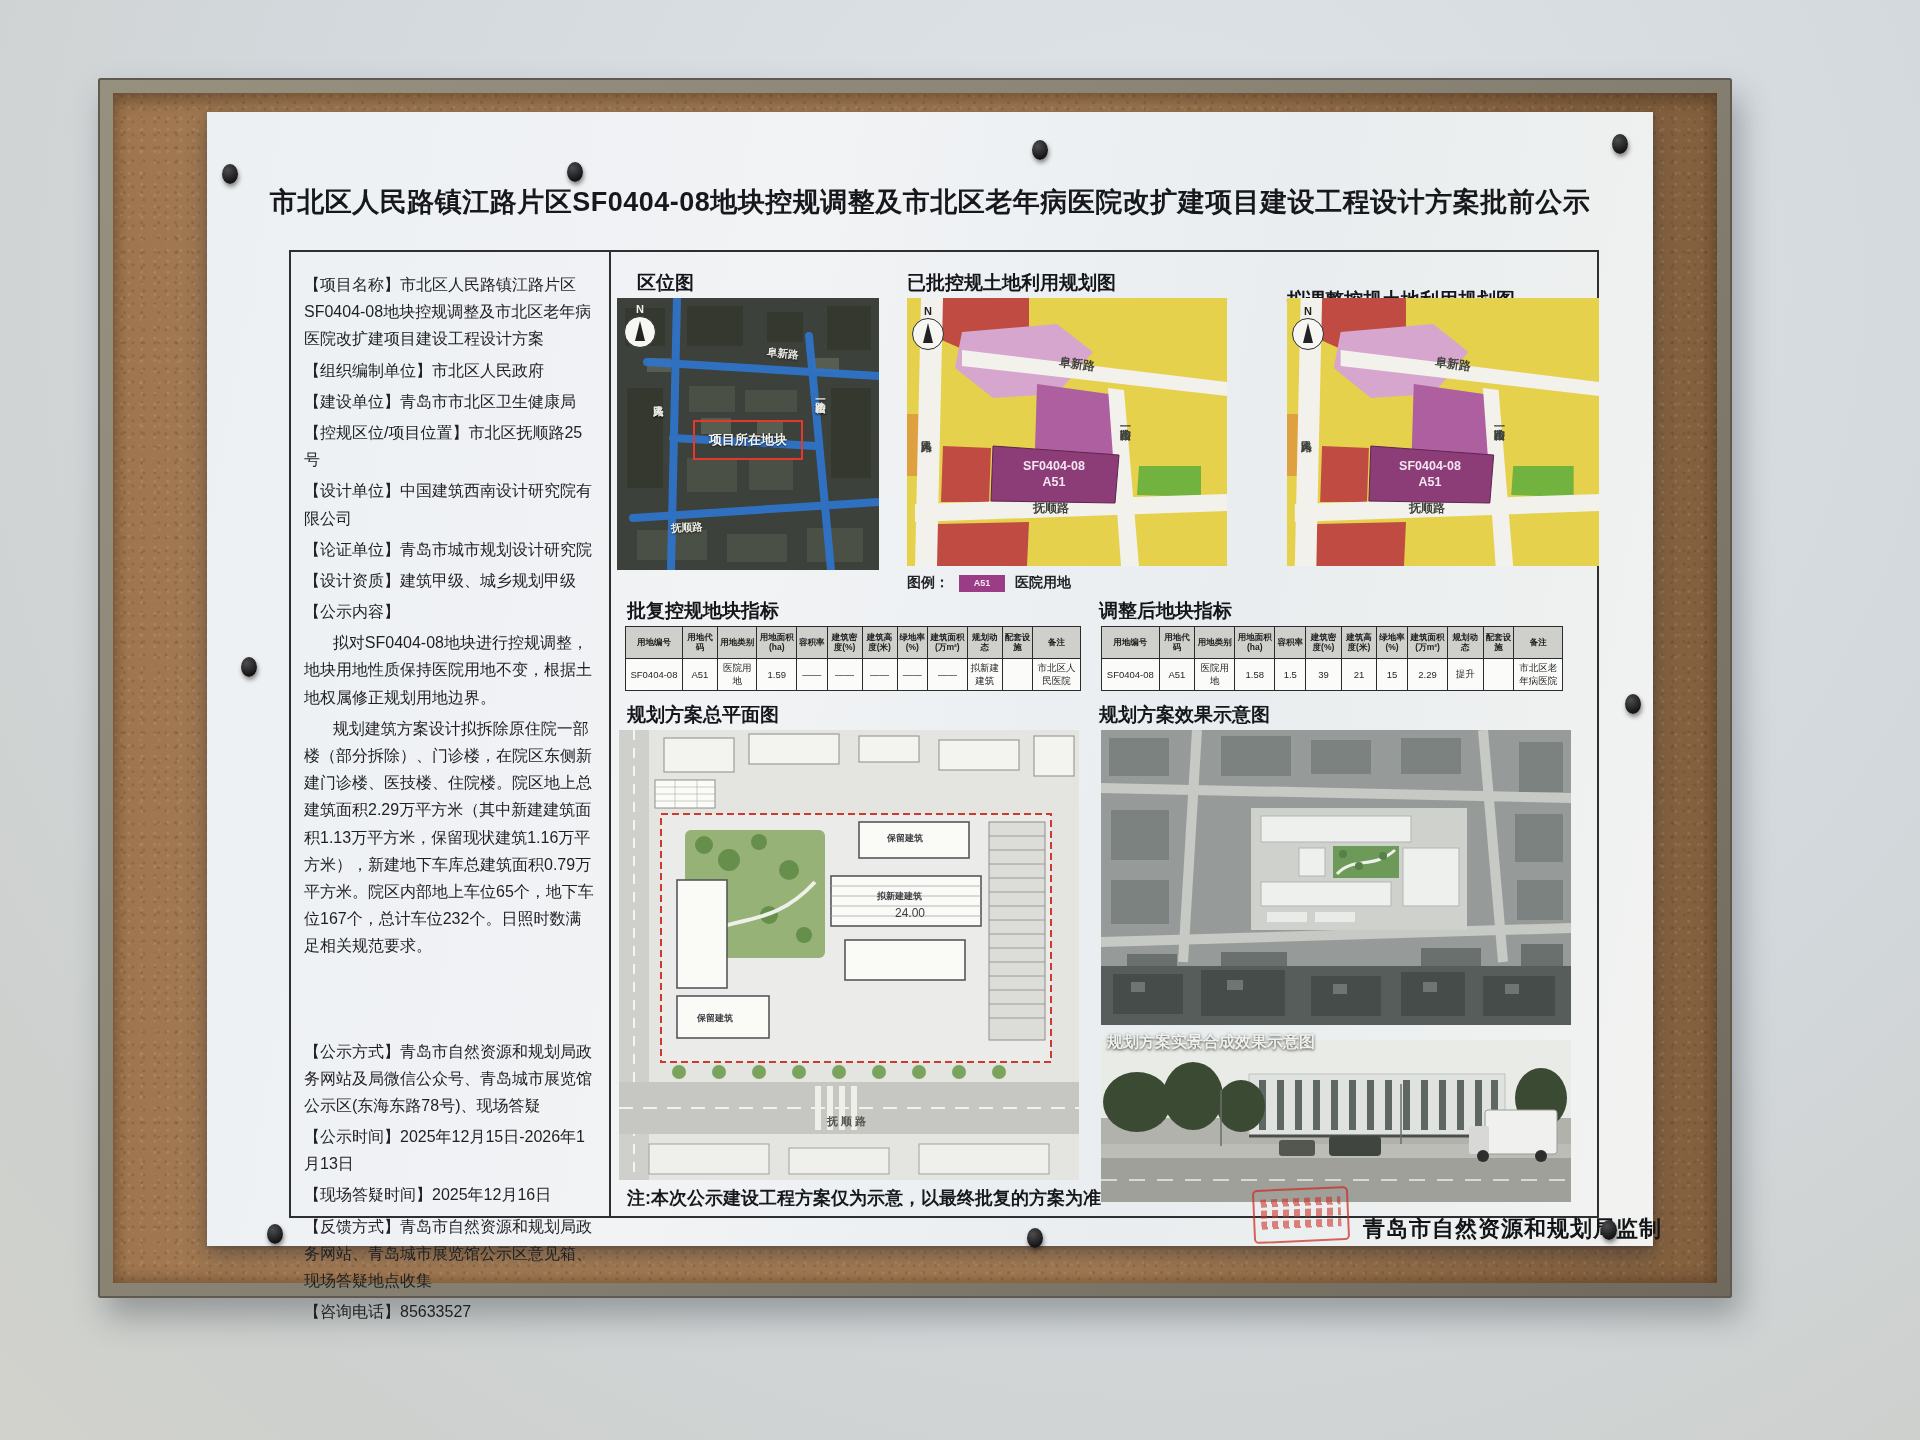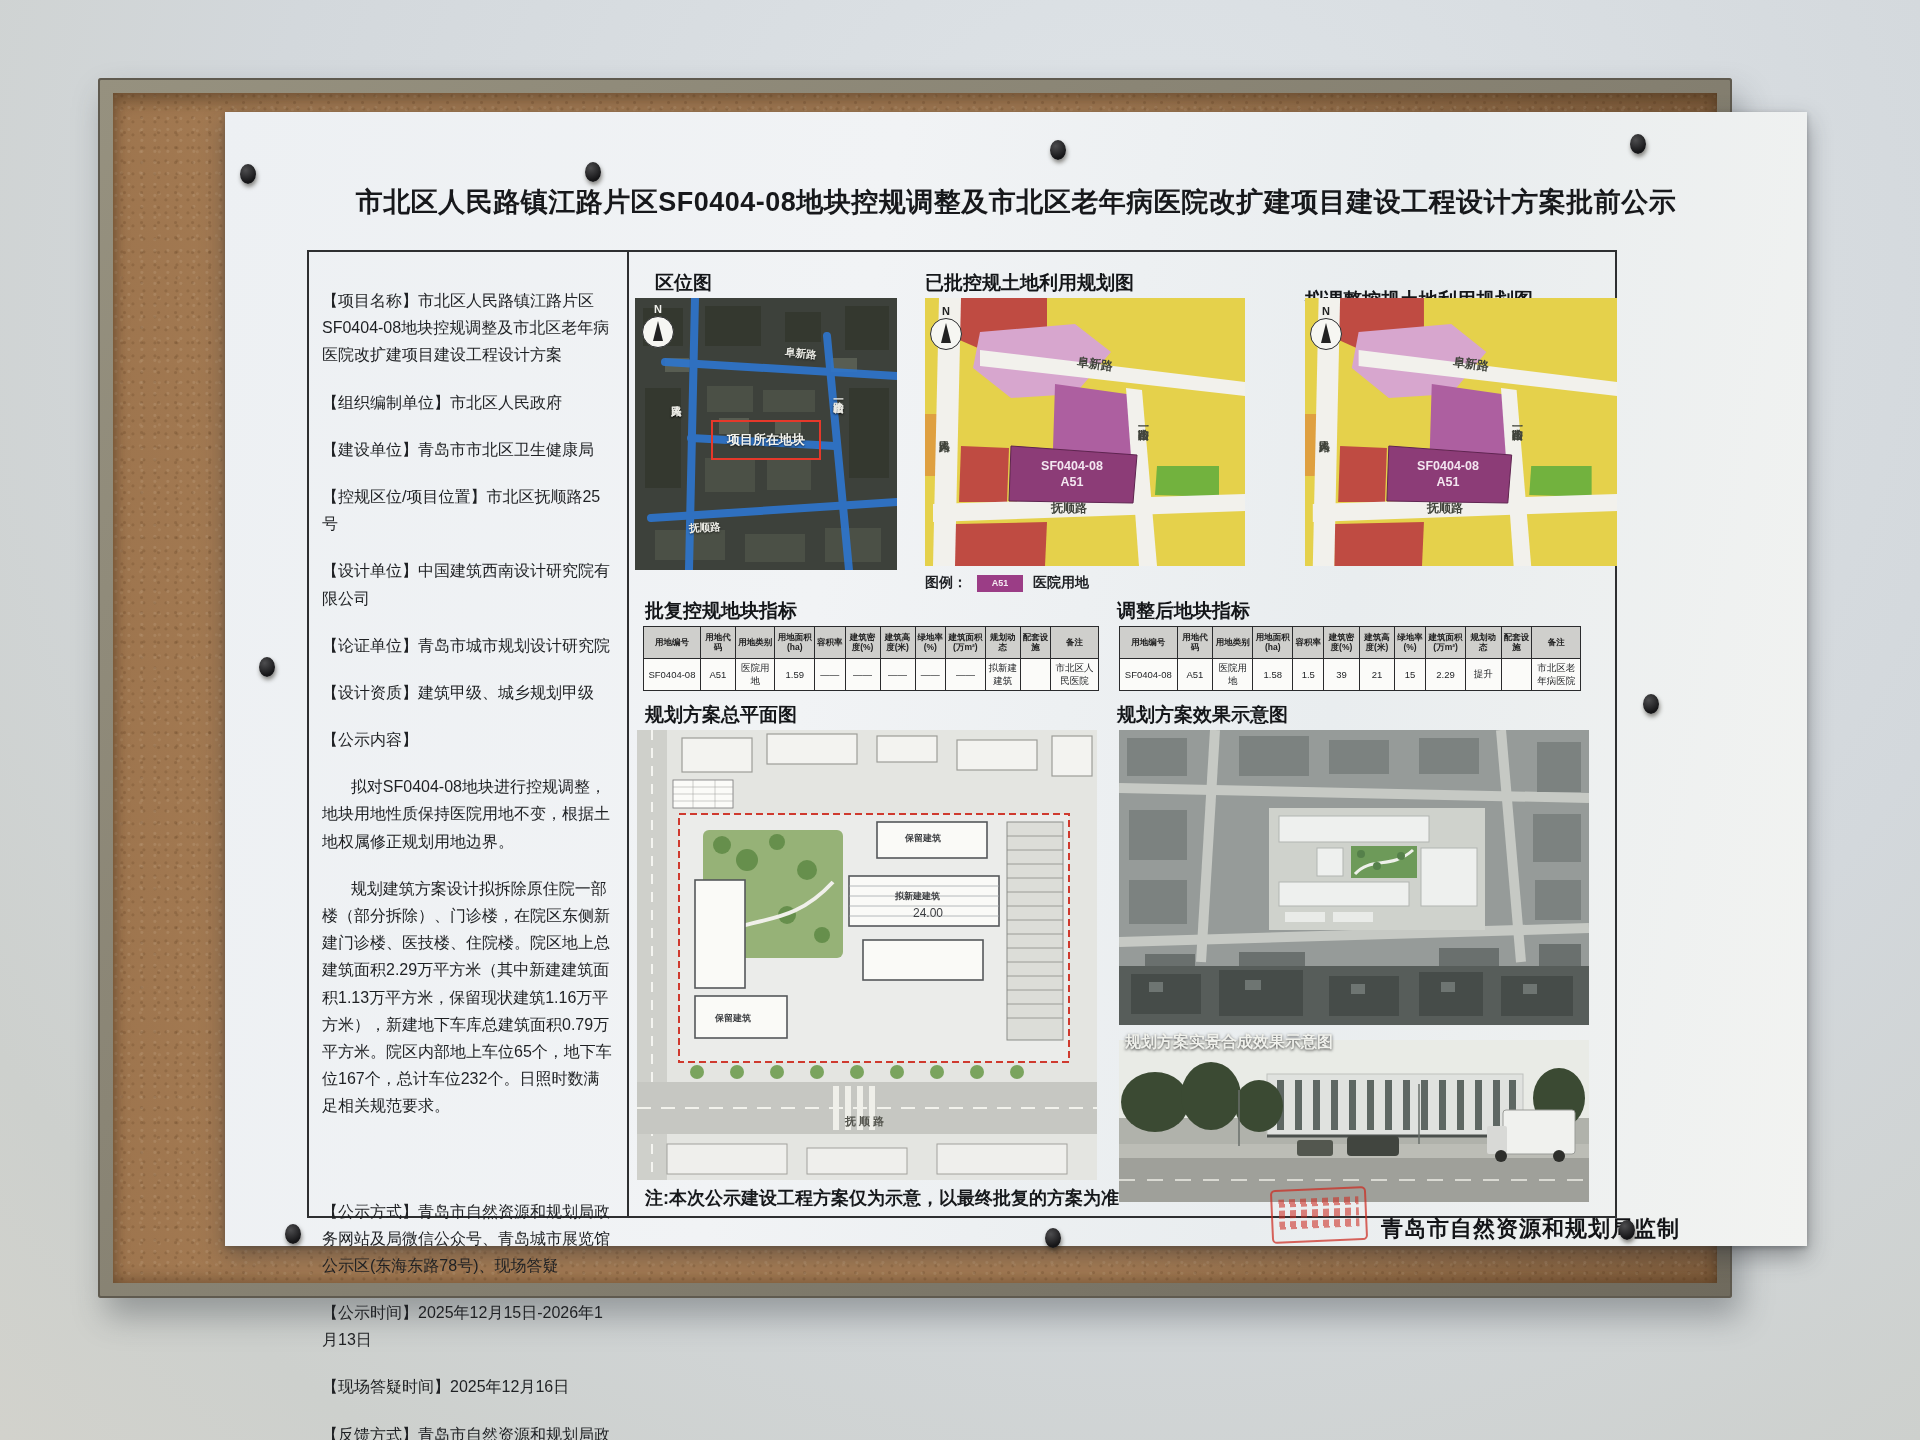--- a/index.html
+++ b/index.html
@@ -13,33 +13,33 @@
   .cork{position:absolute;inset:15px;
     background-color:#a67d55;
     background-image:
       radial-gradient(circle at 22% 31%, rgba(255,244,225,.10) 1px, transparent 2px),
       radial-gradient(circle at 68% 64%, rgba(70,40,15,.18) 1px, transparent 2px),
       radial-gradient(circle at 44% 80%, rgba(255,240,220,.08) 1px, transparent 2px),
       radial-gradient(circle at 81% 22%, rgba(70,40,15,.16) 1px, transparent 2px),
       linear-gradient(90deg, rgba(120,80,45,.18), rgba(0,0,0,0) 12%, rgba(0,0,0,0) 62%, rgba(70,45,22,.38));
     background-size:13px 11px,17px 15px,19px 21px,11px 13px,100% 100%;
     box-shadow:inset 0 8px 16px rgba(40,25,10,.38), inset 0 -6px 12px rgba(40,25,10,.22);}
-  .poster{position:absolute;left:225px;top:112px;width:1582px;height:1134px;
+  .poster{position:absolute;left:207px;top:112px;width:1446px;height:1134px;
     background:linear-gradient(100deg,#edf0f3 0%,#f1f3f5 38%,#e9edef 68%,#f2f3f1 100%);
     box-shadow:0 10px 22px rgba(40,42,48,.42), 0 2px 5px rgba(40,42,48,.3);}
   .pin{position:absolute;width:16px;height:20px;border-radius:50%;
     background:radial-gradient(circle at 35% 30%, #4d4d4f, #151517 70%);
     box-shadow:1px 3px 4px rgba(30,25,15,.5);z-index:30;}
   .poster-title{position:absolute;left:0;right:0;top:72px;text-align:center;
     font-size:27px;font-weight:bold;color:#17181b;letter-spacing:.5px;}
   .content{position:absolute;left:82px;top:138px;width:1310px;height:968px;
     border:2.5px solid #2e2f31;box-sizing:border-box;}
   .info{position:absolute;left:0;top:0;bottom:0;width:320px;box-sizing:border-box;
     border-right:2.5px solid #2e2f31;padding:15px 13px;font-size:16px;line-height:1.7;color:#1e2023;}
-  .info p{margin:20px 0;}
+  .info p{margin:4px 0;}
   .info .ind{text-indent:1.8em;}
   .info .gap{margin-top:78px;}
   .main{position:absolute;left:320px;top:0;right:0;bottom:0;}
   .abs{position:absolute;}
   .sec-title{font-size:19px;font-weight:bold;color:#141619;white-space:nowrap;}
   .lmap{overflow:hidden;background:#e5d14b;}
   .locmap{overflow:hidden;background:#3d413b;}
   .vtext{writing-mode:vertical-rl;text-orientation:upright;}
   .roadlbl{position:absolute;font-weight:600;color:#41443c;font-size:12px;white-space:nowrap;line-height:1.05;}
   .roadlbl-w{position:absolute;font-weight:600;color:#e9e9e3;font-size:10.5px;white-space:nowrap;line-height:1.05;

